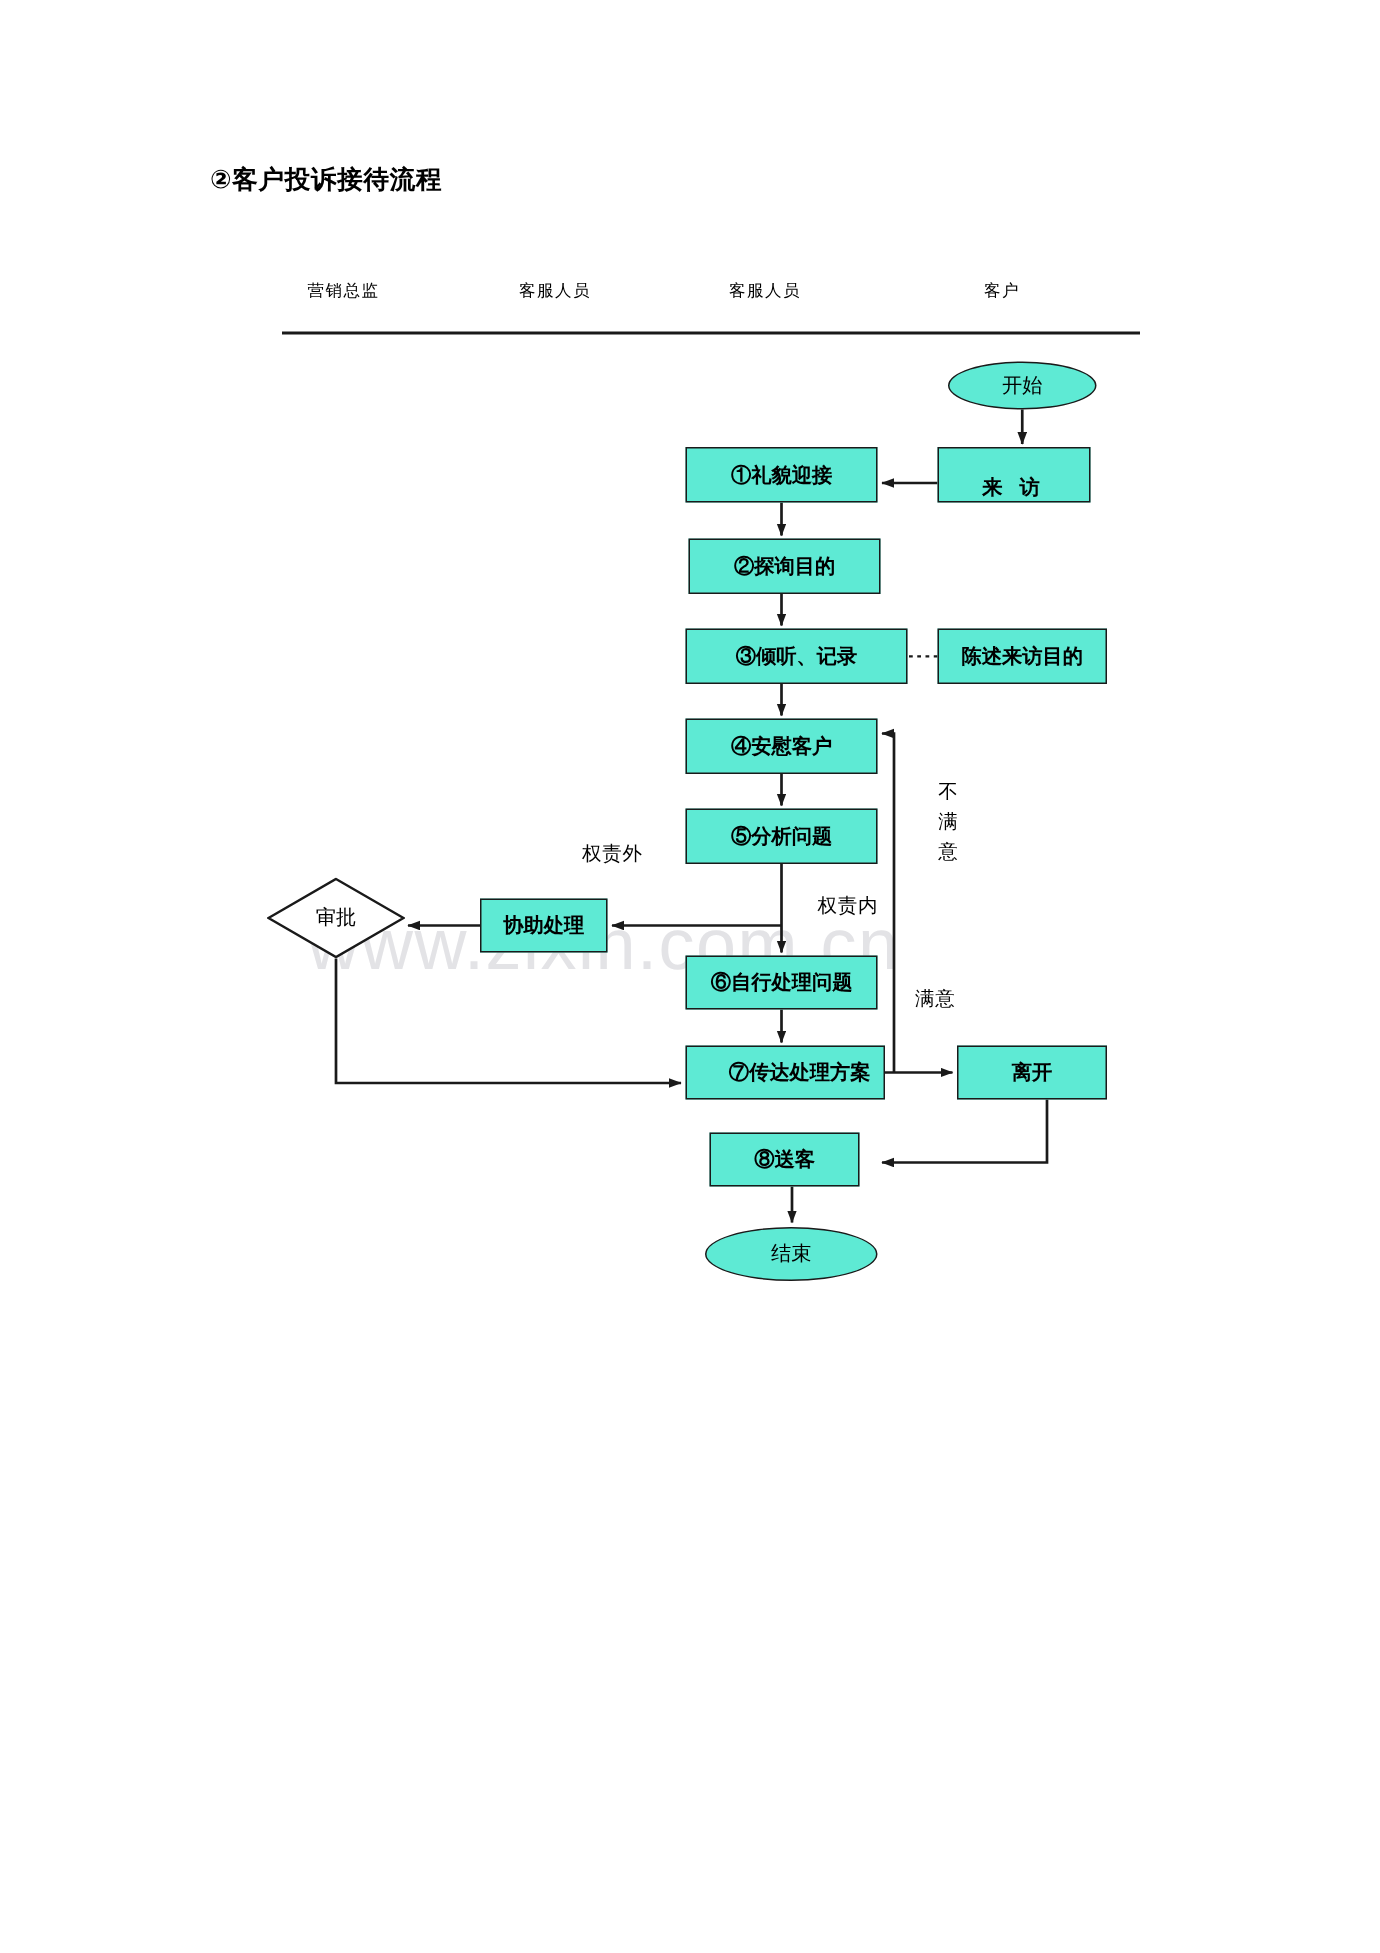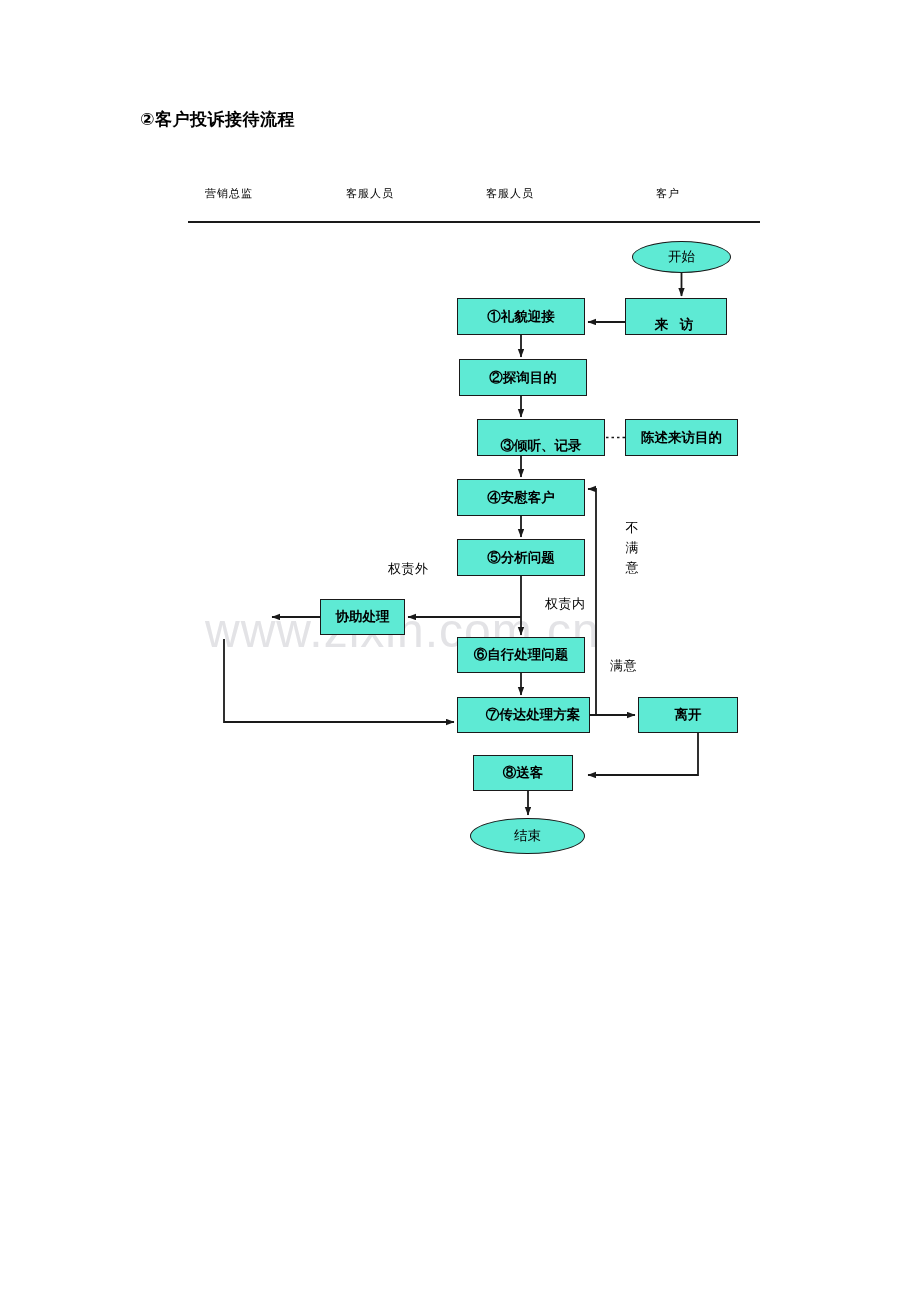--- a/index.html
+++ b/index.html
@@ -193,40 +193,46 @@
   </div>
 
   <div class="node box" style="left:457px; top:298px; width:128px; height:37px;">
     <span>①礼貌迎接</span>
   </div>
 
   <div class="node box" style="left:459px; top:359px; width:128px; height:37px;justify-content:center;">
     <span>②探询目的</span>
   </div>
 
-  <div class="node box" style="left:477px; top:419px; width:128px; height:37px;align-items:flex-end;">
+  <div class="node box" style="left:457px; top:419px; width:148px; height:37px;">
     <span>③倾听、记录</span>
   </div>
 
   <div class="node box" style="left:625px; top:419px; width:113px; height:37px;">
     <span>陈述来访目的</span>
   </div>
 
   <div class="node box" style="left:457px; top:479px; width:128px; height:37px;">
     <span>④安慰客户</span>
   </div>
 
   <div class="node box" style="left:457px; top:539px; width:128px; height:37px;">
     <span>⑤分析问题</span>
   </div>
 
   <div class="node box" style="left:320px; top:599px; width:85px; height:36px;">
     <span>协助处理</span>
   </div>
 
+  <div class="node diamond" style="left:178px; top:585px; width:92px; height:54px;">
+    <svg class="diamond-shape" viewBox="0 0 92 54" preserveAspectRatio="none">
+      <polygon points="46,1 91,27 46,53 1,27" fill="#ffffff" stroke="#1a1a1a" stroke-width="1.6"></polygon>
+    </svg>
+    <span class="diamond-label">审批</span>
+  </div>
 
   <div class="node box" style="left:457px; top:637px; width:128px; height:36px;">
     <span>⑥自行处理问题</span>
   </div>
 
   <div class="node box" style="left:457px; top:697px; width:133px; height:36px;padding-left:19px;">
     <span>⑦传达处理方案</span>
   </div>
 
   <div class="node box" style="left:638px; top:697px; width:100px; height:36px;">

